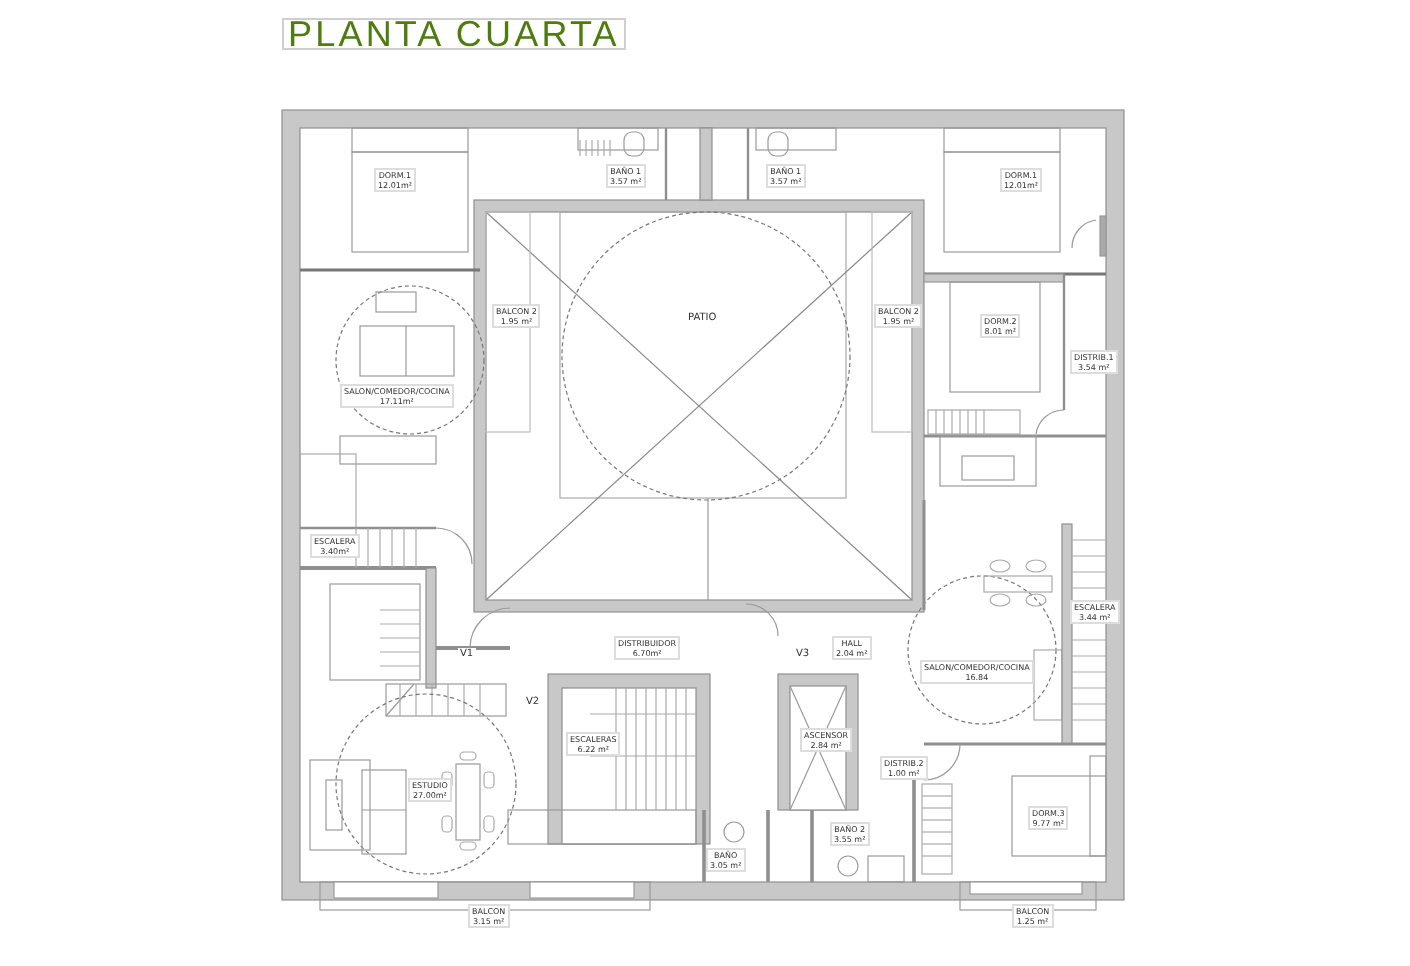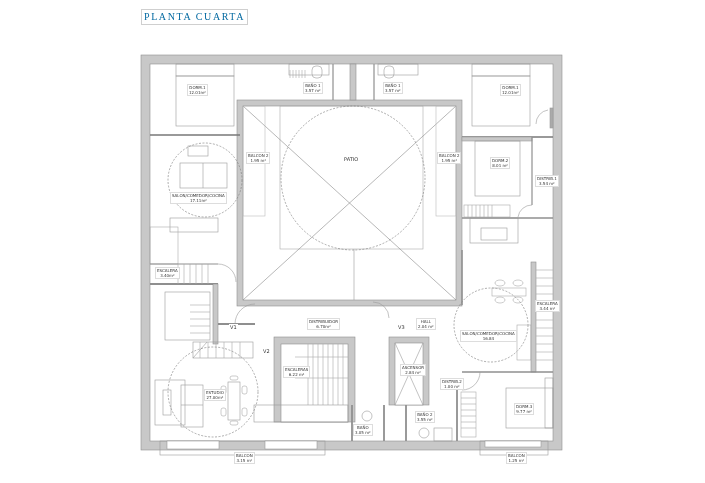--- a/index.html
+++ b/index.html
@@ -1,17 +1,17 @@
 <!DOCTYPE html>
 <html><head>
 <meta charset="utf-8">
 <style>
   html, body { margin:0; padding:0; background:#ffffff; }
   body { width:705px; height:483px; position:relative; overflow:hidden; font-family:"Liberation Sans", sans-serif; }
-  .title { position:absolute; left:141px; top:9px; font-size:10px; letter-spacing:1.6px; color:#0369a1; border:1px solid #cfcfcf; padding:0 2px; line-height:14px; font-family:Liberation Serif, serif; }
+  .title { position:absolute; left:141px; top:9px; font-size:18px; letter-spacing:1.6px; color:#4d7c0f; border:1px solid #cfcfcf; padding:0 2px; line-height:14px; font-family:Liberation Sans, sans-serif; }
   svg { position:absolute; left:0; top:0; }
   .lbl { position:absolute; font-size:4px; line-height:5px; color:#333; text-align:center; white-space:nowrap; background:#fff; padding:0 1px; border:0.5px solid #ddd; font-family:"DejaVu Sans", sans-serif; }
   .lbl span { display:block; }
   .lbl.big { font-size:5px; line-height:6px; }
 </style>
 </head>
 <body>
 
 <div class="title">PLANTA CUARTA</div>
 

